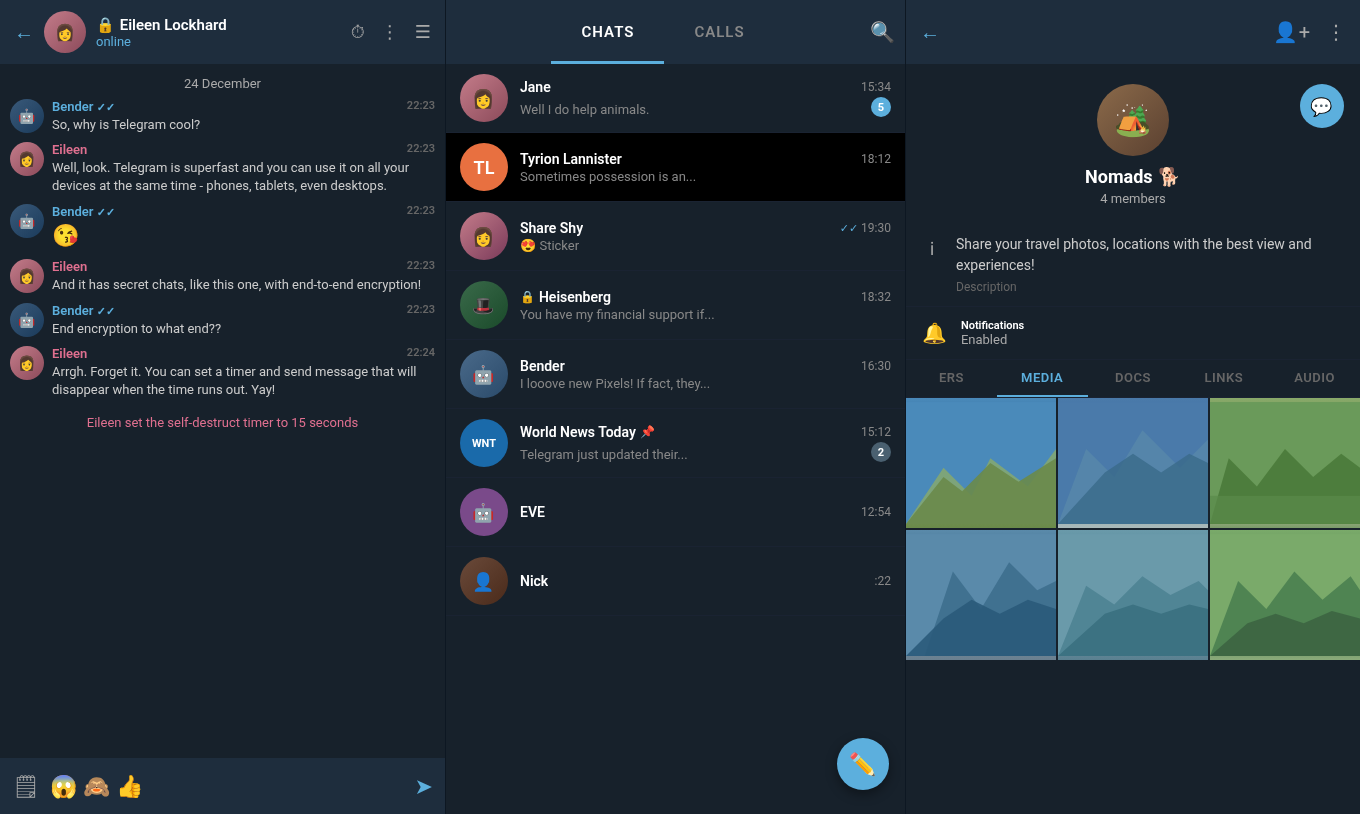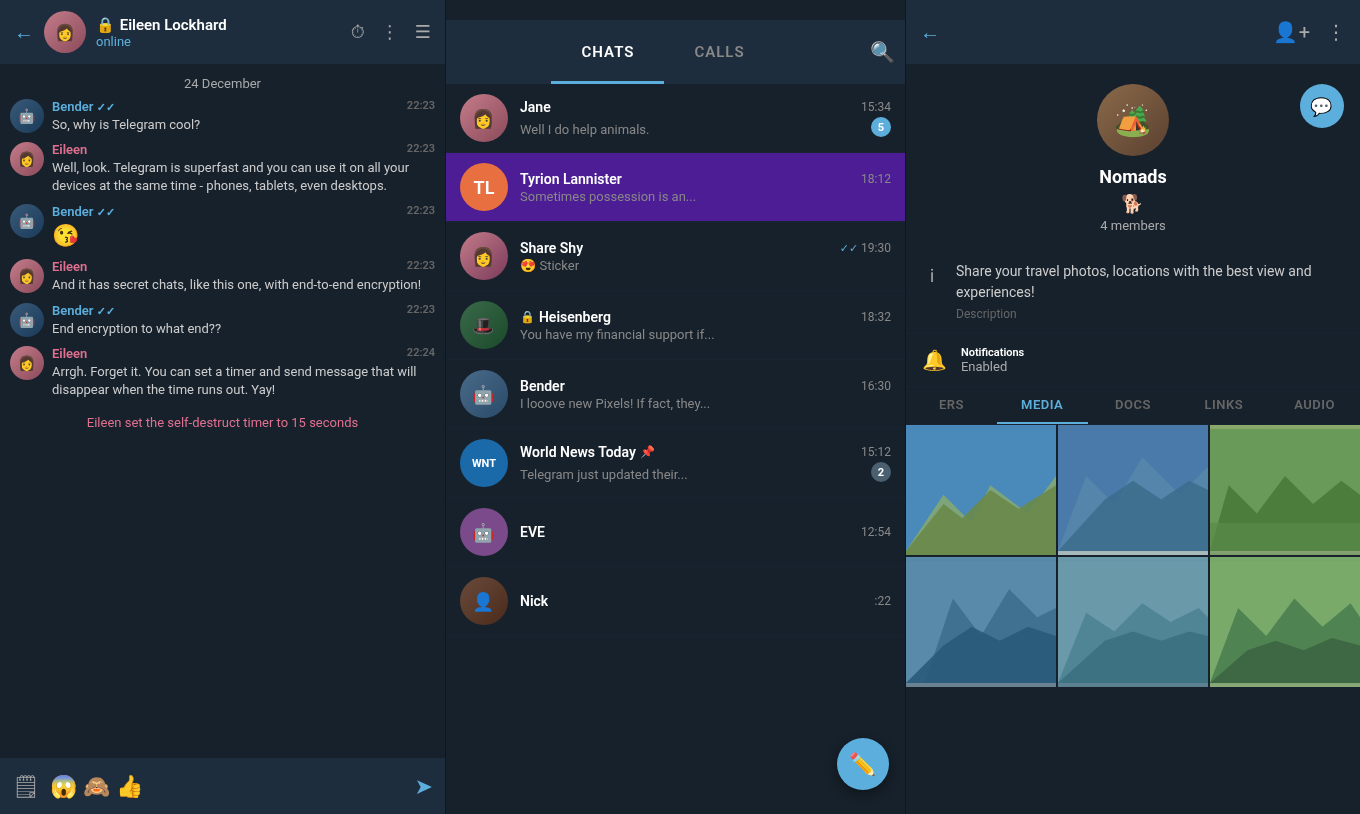--- a/index.html
+++ b/index.html
@@ -118,21 +118,20 @@
       border-left: 1px solid #0d1722;
     }
 
     .middle-header {
       display: flex;
       align-items: center;
       height: 64px;
       background: #1e2d3d;
       padding: 0 10px;
       gap: 0;
-      margin-top: 20px;
     }
     .tab-group {
       display: flex;
       flex: 1;
       justify-content: center;
       height: 100%;
     }
     .tab {
       padding: 0 30px;
       display: flex;
@@ -159,21 +158,21 @@
     .chat-list { flex: 1; overflow-y: auto; }
 
     .chat-item {
       display: flex;
       align-items: center;
       padding: 10px 14px;
       gap: 12px;
       cursor: pointer;
       border-bottom: 1px solid #1a2332;
     }
-    .chat-item.active { background: #4c1d95; }
+    .chat-item.active { background: #000000; }
 
     .ci-avatar {
       width: 48px; height: 48px;
       border-radius: 50%;
       flex-shrink: 0;
       display: flex; align-items: center; justify-content: center;
       font-size: 18px;
       font-weight: 600;
       color: #fff;
     }
@@ -255,21 +254,21 @@
       background: linear-gradient(135deg, #8b6a4a, #5a4030);
       display: flex; align-items: center; justify-content: center;
       font-size: 30px;
       overflow: hidden;
     }
     .group-name-row {
       margin-top: 10px;
       font-size: 18px;
       font-weight: 700;
       color: #fff;
-      display: flex; align-items: center; gap: 6px; flex-direction: column;
+      display: flex; align-items: center; gap: 6px;
     }
     .group-members { font-size: 13px; color: #aaa; margin-top: 4px; }
 
     .compose-btn {
       position: absolute;
       right: 16px; top: 20px;
       width: 44px; height: 44px;
       border-radius: 50%;
       background: #5cafdd;
       display: flex; align-items: center; justify-content: center;

